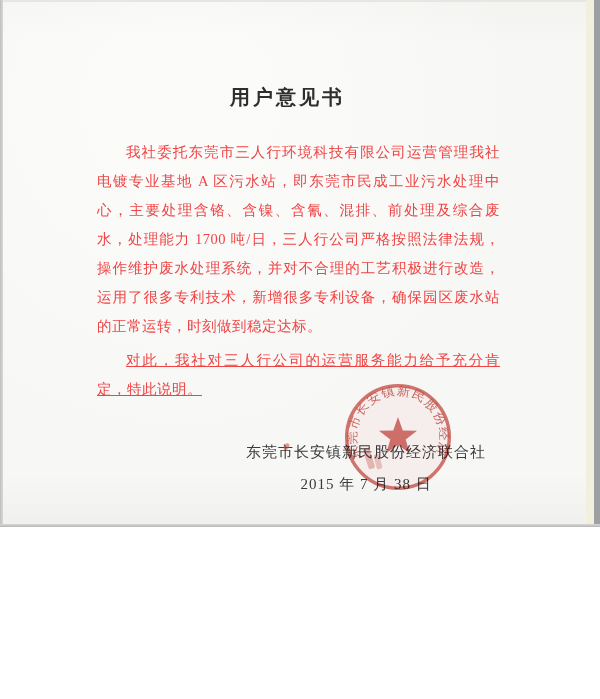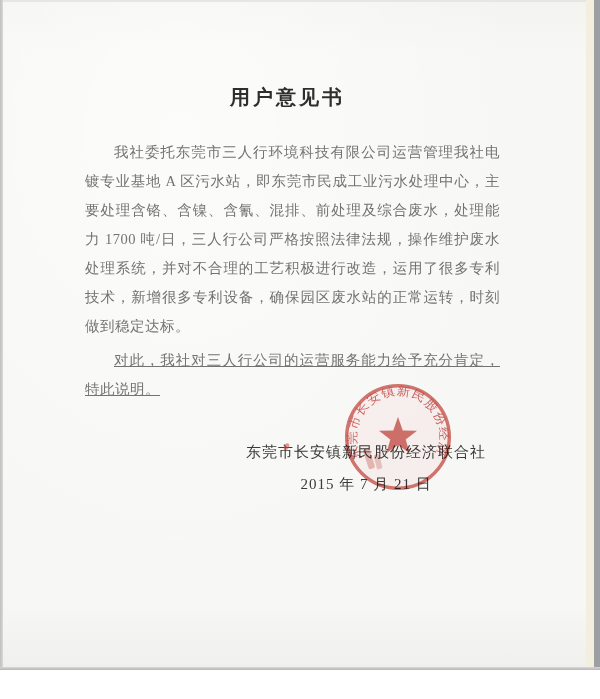--- a/index.html
+++ b/index.html
@@ -2,21 +2,21 @@
 <html lang="zh"><head>
 <meta charset="utf-8">
 <style>
   * { margin: 0; padding: 0; box-sizing: border-box; }
   html, body { background: #ffffff; }
   body { font-family: "Liberation Serif", "DejaVu Serif", serif; }
 
   .scan {
     position: relative;
     width: 600px;
-    height: 670px;
+    height: 527px;
     background: #f7f7f5;
     overflow: hidden;
   }
   
   .paper-shade {
     position: absolute; inset: 0;
     background:
       radial-gradient(ellipse at 30% 20%, rgba(255,255,255,0.6), rgba(0,0,0,0) 60%),
       linear-gradient(180deg, rgba(235,235,232,0.35) 0%, rgba(255,255,255,0) 8%, rgba(255,255,255,0) 90%, rgba(228,228,226,0.4) 100%);
     pointer-events: none;
@@ -43,21 +43,22 @@
     margin-bottom: 27px;
     margin-left: -10px;
   }
   .body-text { width: 415px; }
   .body-text p {
     font-size: 14.5px;
     line-height: 29px;
     text-align: justify;
     text-indent: 2em;
     letter-spacing: 0.5px;
-    color: #737373;
+    color: #ef4444;
+    margin-left: 12px;
   }
   .body-text p + p { margin-top: 5px; text-decoration: underline; }
 
   .sign-block {
     width: 415px;
     margin-top: 33px;
     text-align: right;
   }
   .sign-inner { display: inline-block; text-align: center; padding-right: 14px; }
   .signature {
@@ -109,21 +110,21 @@
     <div class="doc-title">用户意见书</div>
 
     <div class="body-text">
       <p>我社委托东莞市三人行环境科技有限公司运营管理我社电镀专业基地 A 区污水站，即东莞市民成工业污水处理中心，主要处理含铬、含镍、含氰、混排、前处理及综合废水，处理能力 1700 吨/日，三人行公司严格按照法律法规，操作维护废水处理系统，并对不合理的工艺积极进行改造，运用了很多专利技术，新增很多专利设备，确保园区废水站的正常运转，时刻做到稳定达标。</p>
       <p>对此，我社对三人行公司的运营服务能力给予充分肯定，特此说明。</p>
     </div>
 
     <div class="sign-block">
       <span class="sign-inner">
         <div class="signature">东莞市长安镇新民股份经济联合社</div>
-        <div class="sign-date">2015 年 7 月 21 日</div>
+        <div class="sign-date">2015 年 7 月 38 日</div>
       </span>
     </div>
   </div>
 
   <div class="seal">
     <svg viewBox="0 0 120 120" xmlns="http://www.w3.org/2000/svg">
 
       <circle cx="60" cy="60" r="54" fill="rgba(214,106,98,0.07)" stroke="rgba(199,66,59,0.82)" stroke-width="3.6"></circle>
 
       <path id="sealArc" d="M 21.9,82 A 44 44 0 1 1 98.1,82" fill="none"></path>

